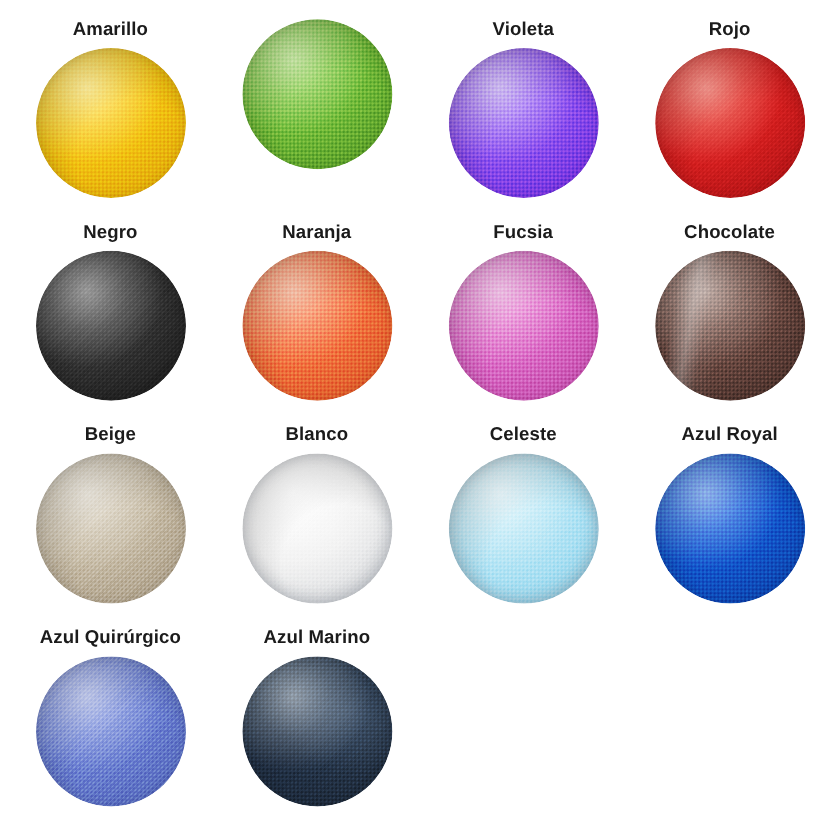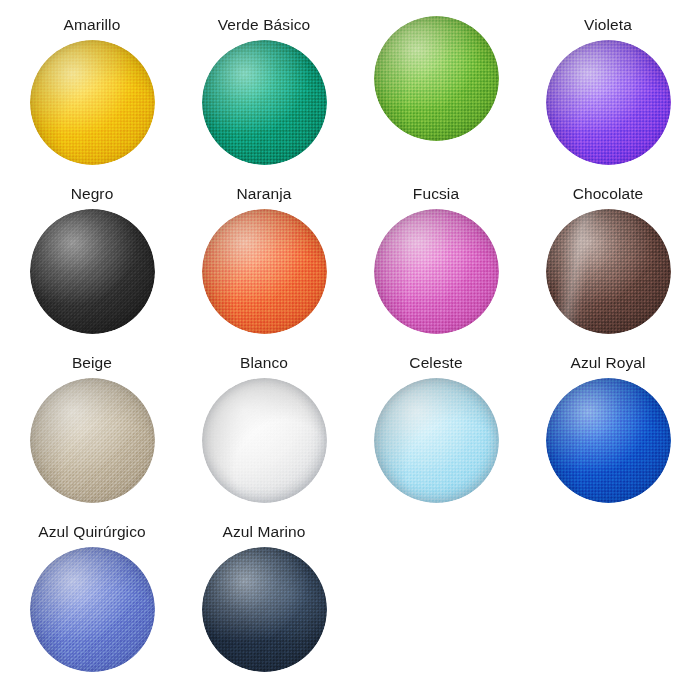--- a/index.html
+++ b/index.html
@@ -35,21 +35,21 @@
   }
 
   .swatch-label {
     font-size: 15.5px;
     line-height: 18px;
     color: #1b1b1b;
     letter-spacing: 0.1px;
     text-align: right;
     white-space: nowrap;
     margin-bottom: 6px;
-    font-weight: 400;
+    font-weight: 700;
   }
 
   
   .swatch-disc {
     position: relative;
     width: 125px;
     height: 125px;
     border-radius: 50%;
     overflow: hidden;
     isolation: isolate;
@@ -154,44 +154,44 @@
       <div class="swatch-label">Amarillo</div>
       <div class="swatch-disc">
         <div class="disc-base" style="background: radial-gradient(circle at 33% 26%, rgb(255, 224, 74) 0%, rgb(245, 196, 18) 46%, rgb(217, 161, 6) 100%);"></div>
         <div class="disc-weave"></div>
         <div class="disc-twill" style="opacity: 0.3;"></div>
         <div class="disc-shade"></div>
         <div class="disc-rim"></div>
       </div>
     </div>
     <div class="swatch-cell">
-      <div class="swatch-label">Verde Básico</div>
-      <div class="swatch-disc">
-        <div class="disc-base" style="background: radial-gradient(circle at 33% 26%, rgb(47, 199, 155) 0%, rgb(16, 160, 124) 46%, rgb(5, 122, 93) 100%);"></div>
-        <div class="disc-weave"></div>
-        <div class="disc-twill" style="opacity: 0.3;"></div>
-        <div class="disc-shade"></div>
-        <div class="disc-rim"></div>
-      </div>
-    </div>
-    <div class="swatch-cell">
       <div class="swatch-disc">
         <div class="disc-base" style="background: radial-gradient(circle at 33% 26%, rgb(159, 216, 98) 0%, rgb(118, 191, 60) 46%, rgb(79, 145, 32) 100%);"></div>
         <div class="disc-weave"></div>
         <div class="disc-twill" style="opacity: 0.3;"></div>
         <div class="disc-shade"></div>
         <div class="disc-rim"></div>
       </div>
     </div>
     <div class="swatch-cell">
       <div class="swatch-label">Violeta</div>
       <div class="swatch-disc">
         <div class="disc-base" style="background: radial-gradient(circle at 33% 26%, rgb(181, 145, 247) 0%, rgb(143, 82, 240) 46%, rgb(106, 37, 216) 100%);"></div>
         <div class="disc-weave"></div>
         <div class="disc-twill" style="opacity: 0.3;"></div>
+        <div class="disc-shade"></div>
+        <div class="disc-rim"></div>
+      </div>
+    </div>
+    <div class="swatch-cell">
+      <div class="swatch-label">Rojo</div>
+      <div class="swatch-disc">
+        <div class="disc-base" style="background: radial-gradient(circle at 33% 26%, rgb(239, 68, 52) 0%, rgb(217, 32, 32) 46%, rgb(165, 15, 18) 100%);"></div>
+        <div class="disc-weave" style="opacity: 0.45;"></div>
+        <div class="disc-twill" style="opacity: 0.85;"></div>
         <div class="disc-shade"></div>
         <div class="disc-rim"></div>
       </div>
     </div>
     <div class="swatch-cell">
       <div class="swatch-label">Negro</div>
       <div class="swatch-disc">
         <div class="disc-base" style="background: radial-gradient(circle at 33% 26%, rgb(87, 87, 87) 0%, rgb(53, 53, 53) 46%, rgb(20, 20, 20) 100%);"></div>
         <div class="disc-weave" style="opacity: 0.45;"></div>
         <div class="disc-twill" style="opacity: 0.85;"></div>

